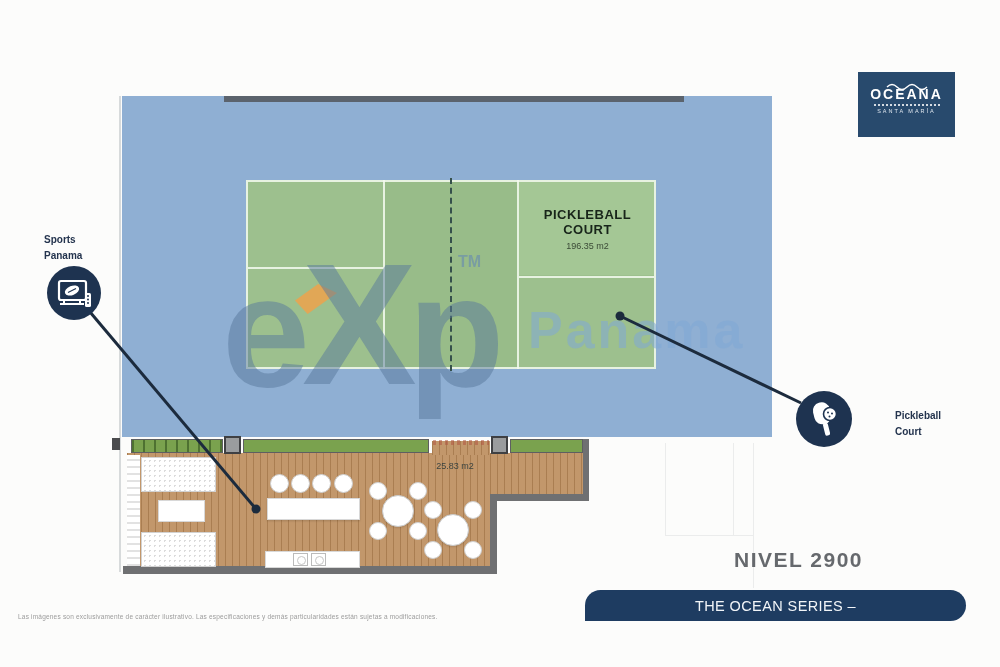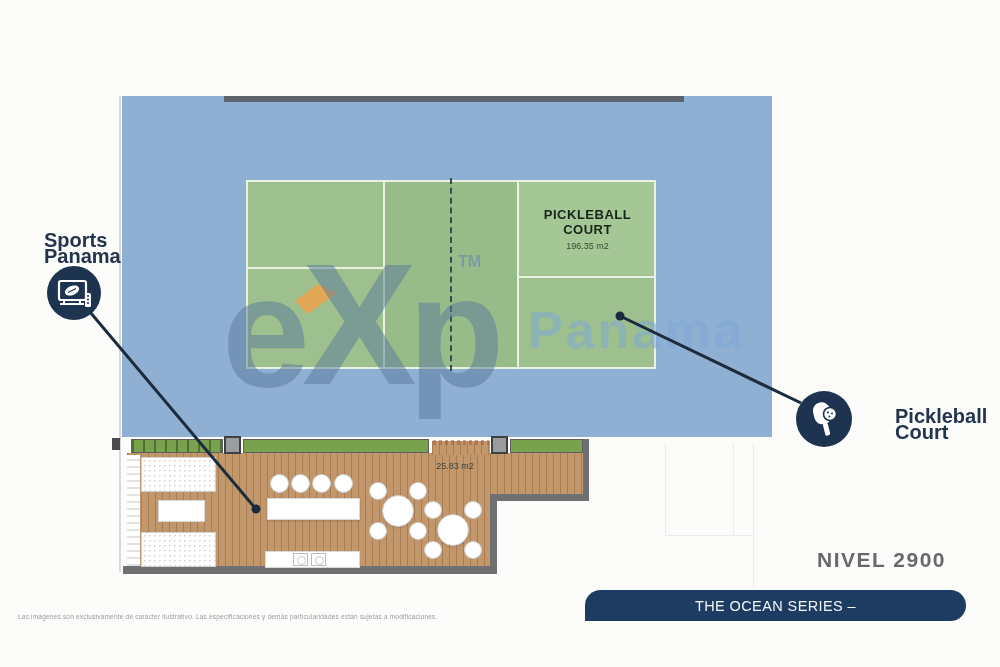--- a/index.html
+++ b/index.html
@@ -61,21 +61,21 @@
   .bar-counter{left:267px;top:498px;width:93px;height:22px;background:#fff;border:1px solid #d8d8d8;box-sizing:border-box;box-shadow:0 1px 2px rgba(0,0,0,.15);}
   .low-counter{left:265px;top:551px;width:95px;height:17px;background:#fff;border:1px solid #d8d8d8;box-sizing:border-box;}
   .appliance{top:553px;width:15px;height:13px;background:#fff;border:1px solid #bbb;box-sizing:border-box;}
   .appliance::after{content:"";position:absolute;left:3px;top:2px;width:7px;height:7px;border-radius:50%;border:1px solid #c5c5c5;}
   .dining{width:62px;height:62px;}
   .dining .chair{position:absolute;width:18px;height:18px;border-radius:50%;background:#fff;border:1px solid #cfcfcf;box-sizing:border-box;}
   .dining .dtable{position:absolute;left:15px;top:15px;width:32px;height:32px;border-radius:50%;background:#fff;border:1px solid #c9c9c9;box-sizing:border-box;box-shadow:0 1px 2px rgba(0,0,0,.12);}
   .faint{background:#ebecec;}
 
   
-  .anno-label{color:#24344e;font-weight:bold;font-size:20px;line-height:16px;}
+  .anno-label{color:#24344e;font-weight:bold;font-size:10px;line-height:16px;}
   .lbl-sports{left:44px;top:232px;width:90px;}
   .lbl-pickle{left:895px;top:408px;width:90px;}
   .icon-circle{border-radius:50%;background:#1e3350;}
   .icon-sports{left:47px;top:266px;width:54px;height:54px;}
   .icon-pickle{left:796px;top:391px;width:56px;height:56px;}
 
   
   .wm{font-weight:bold;color:rgba(88,120,156,.50);line-height:1;}
   .wm-e{left:222px;top:252px;font-size:158px;}
   .wm-x{left:302px;top:238px;font-size:172px;}
@@ -87,21 +87,21 @@
 
   
   .logo{left:858px;top:72px;width:97px;height:65px;background:#284a6d;color:#fff;text-align:center;}
   .logo .wave{margin-top:5px;height:10px;}
   .logo .name{font-size:14px;font-weight:bold;letter-spacing:2px;line-height:14px;}
   .logo .rule{margin:3px auto 2px auto;width:66px;height:2px;
               background:repeating-linear-gradient(90deg,rgba(255,255,255,.8) 0 2px,transparent 2px 4px);}
   .logo .loc{font-size:5.5px;letter-spacing:2px;color:#dfe7ef;}
 
   
-  .nivel{left:764px;top:548px;width:182px;text-align:right;font-size:21px;font-weight:bold;
+  .nivel{left:734px;top:548px;width:182px;text-align:left;font-size:21px;font-weight:bold;
          color:#66696d;letter-spacing:1.5px;}
   .banner{left:585px;top:590px;width:381px;height:31px;background:#1e3c61;
           border-radius:16px 16px 16px 0;color:#f2f5f8;display:flex;align-items:center;justify-content:center;
           font-size:14.5px;letter-spacing:.4px;white-space:nowrap;}
   .banner b{color:#ffffff;margin-left:4px;}
   .disclaimer{left:18px;top:613px;font-size:6.5px;color:#9b9b9b;letter-spacing:.2px;}
 </style>
 </head>
 <body>
 
@@ -219,20 +219,30 @@
       <circle cx="32" cy="21.5" r="1" fill="#1e3350"></circle>
       <circle cx="36" cy="22.5" r="1" fill="#1e3350"></circle>
       <circle cx="33.5" cy="25.5" r="1" fill="#1e3350"></circle>
     </svg>
   </div>
   <div class="abs anno-label lbl-pickle">
     <div>Pickleball</div>
     <div>Court</div>
   </div>
 
+  <div class="abs logo">
+    <div class="wave">
+      <svg width="44" height="10" viewBox="0 0 44 10">
+        <path d="M2 6 Q7 1 12 6 T22 6 T32 6 T42 6" fill="none" stroke="#ffffff" stroke-width="1.3"></path>
+      </svg>
+    </div>
+    <div class="name">OCEANA</div>
+    <div class="rule"></div>
+    <div class="loc">SANTA MARÍA</div>
+  </div>
 
   <div class="abs nivel">NIVEL 2900</div>
   <div class="abs banner">
     <span>THE OCEAN SERIES –</span>
   </div>
   <div class="abs disclaimer">Las imágenes son exclusivamente de carácter ilustrativo. Las especificaciones y demás particularidades están sujetas a modificaciones.</div>
 
 </div>
 
 </body></html>

